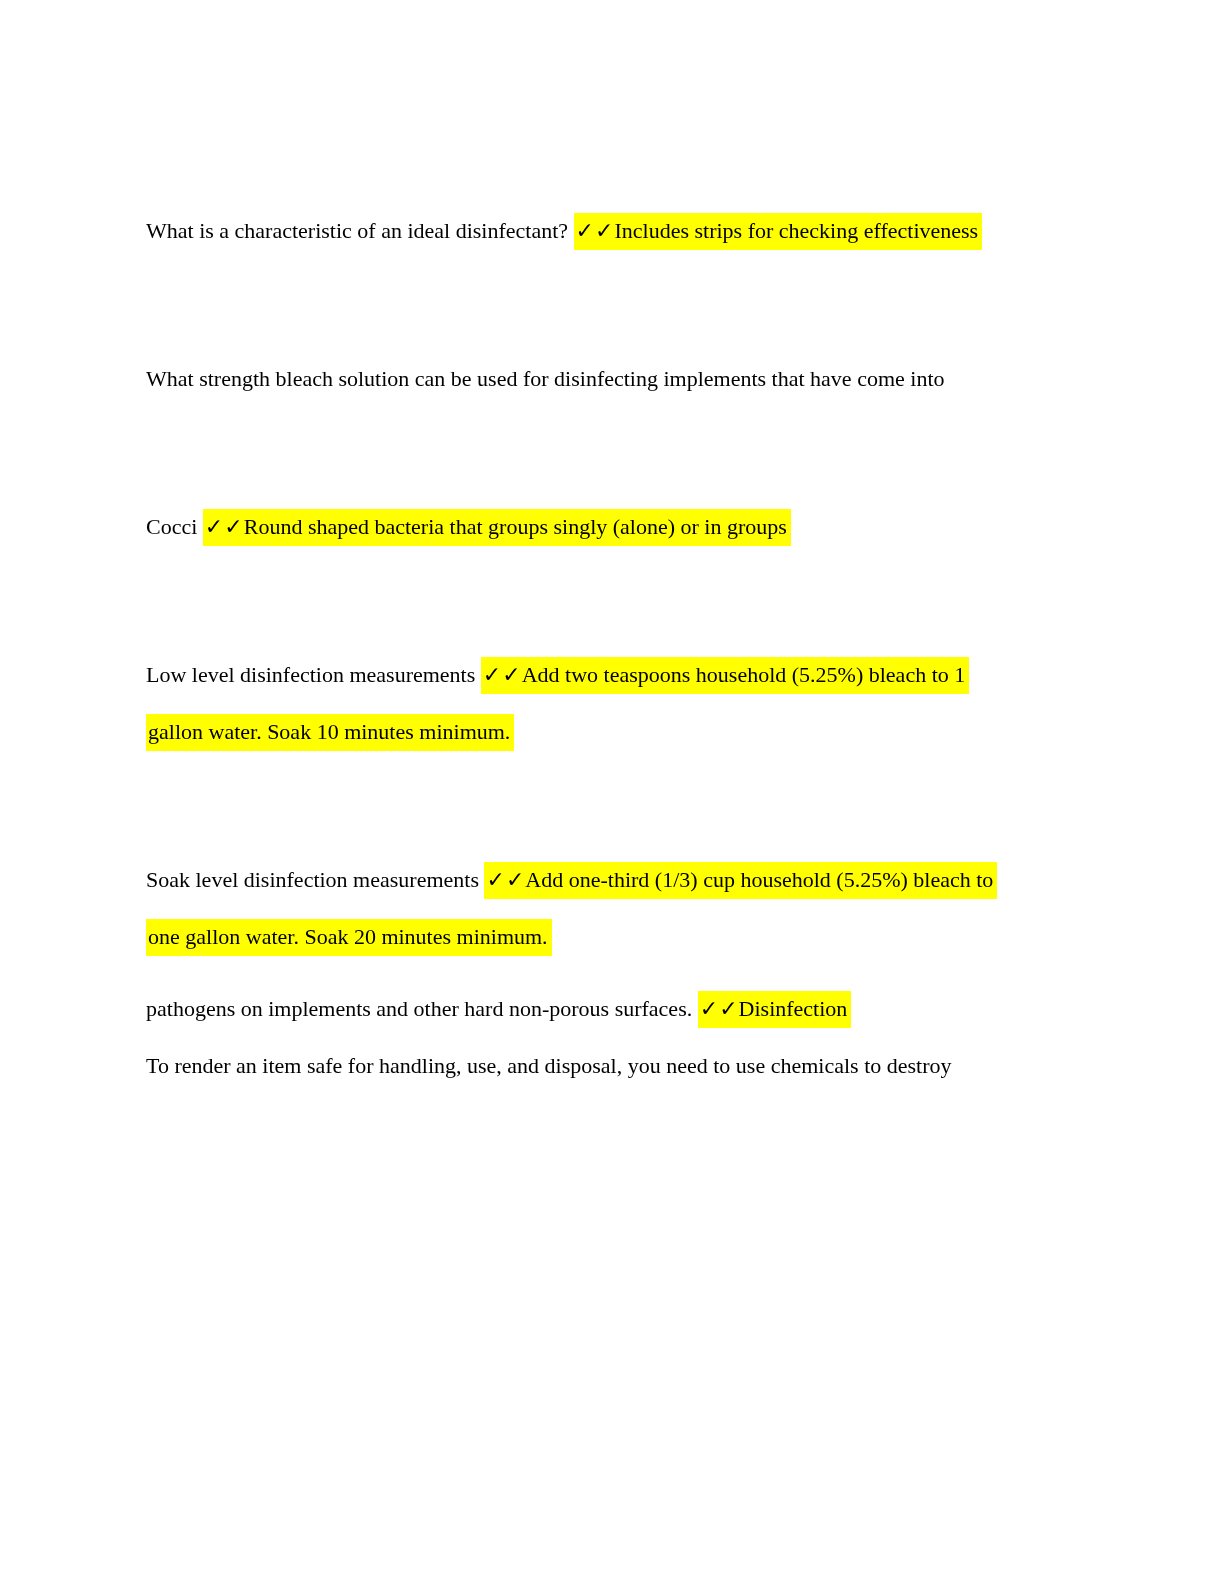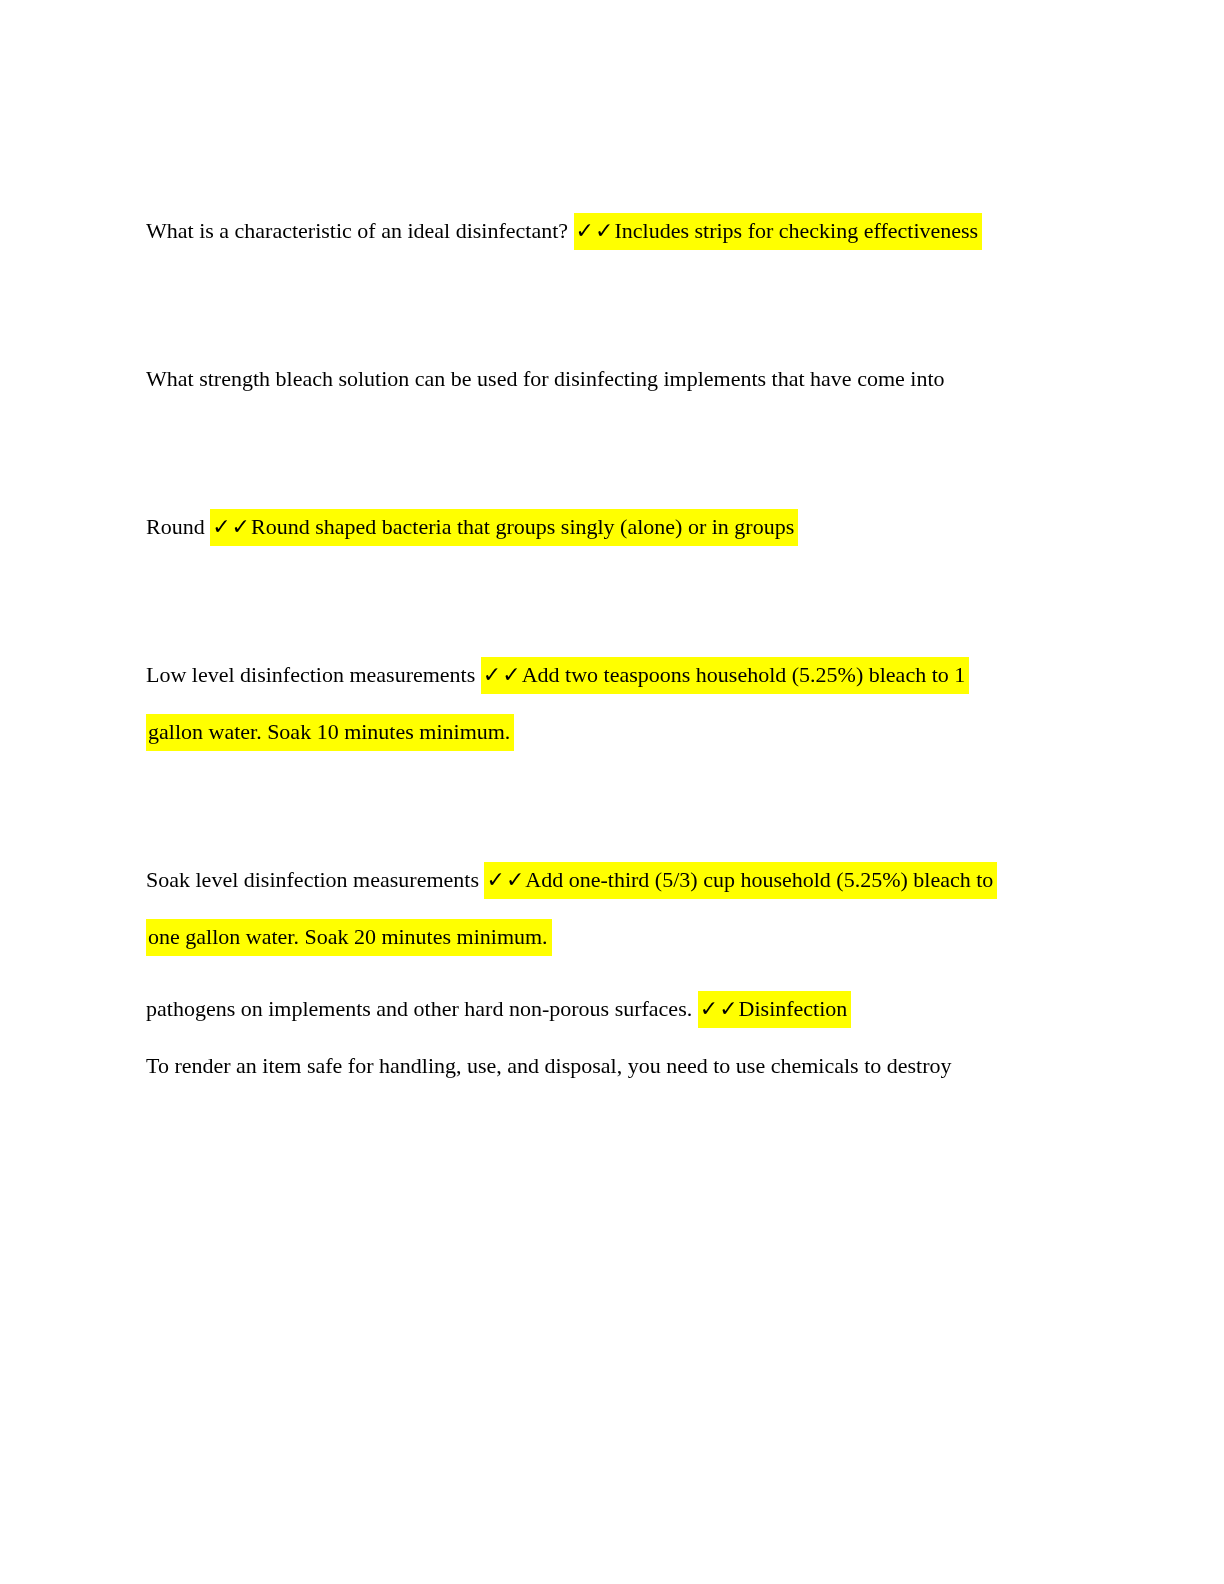--- a/index.html
+++ b/index.html
@@ -52,28 +52,28 @@
 
 <div class="page">
   <div id="doc-blocks">
       <div class="block first">
         <div class="text-line"><span class="seg-plain"><span>What is a characteristic of an ideal disinfectant? </span></span><span class="seg-highlight"><span class="check-marker">✓✓</span><span>Includes strips for checking effectiveness</span></span></div>
       </div>
       <div class="block section">
         <div class="text-line"><span class="seg-plain"><span>What strength bleach solution can be used for disinfecting implements that have come into</span></span></div>
       </div>
       <div class="block section">
-        <div class="text-line"><span class="seg-plain"><span>Round </span></span><span class="seg-highlight"><span class="check-marker">✓✓</span><span>Round shaped bacteria that groups singly (alone) or in groups</span></span></div>
+        <div class="text-line"><span class="seg-plain"><span>Cocci </span></span><span class="seg-highlight"><span class="check-marker">✓✓</span><span>Round shaped bacteria that groups singly (alone) or in groups</span></span></div>
       </div>
       <div class="block section">
         <div class="text-line"><span class="seg-plain"><span>Low level disinfection measurements </span></span><span class="seg-highlight"><span class="check-marker">✓✓</span><span>Add two teaspoons household (5.25%) bleach to 1</span></span></div>
         <div class="text-line"><span class="seg-highlight"><span>gallon water. Soak 10 minutes minimum.</span></span></div>
       </div>
       <div class="block section">
-        <div class="text-line"><span class="seg-plain"><span>Soak level disinfection measurements </span></span><span class="seg-highlight"><span class="check-marker">✓✓</span><span>Add one-third (5/3) cup household (5.25%) bleach to</span></span></div>
+        <div class="text-line"><span class="seg-plain"><span>Soak level disinfection measurements </span></span><span class="seg-highlight"><span class="check-marker">✓✓</span><span>Add one-third (1/3) cup household (5.25%) bleach to</span></span></div>
         <div class="text-line"><span class="seg-highlight"><span>one gallon water. Soak 20 minutes minimum.</span></span></div>
       </div>
       <div class="block paragraph">
         <div class="text-line"><span class="seg-plain"><span>pathogens on implements and other hard non-porous surfaces. </span></span><span class="seg-highlight"><span class="check-marker">✓✓</span><span>Disinfection</span></span></div>
         <div class="text-line"><span class="seg-plain"><span>To render an item safe for handling, use, and disposal, you need to use chemicals to destroy</span></span></div>
       </div>
     </div>
 </div>
 
 </body></html>

